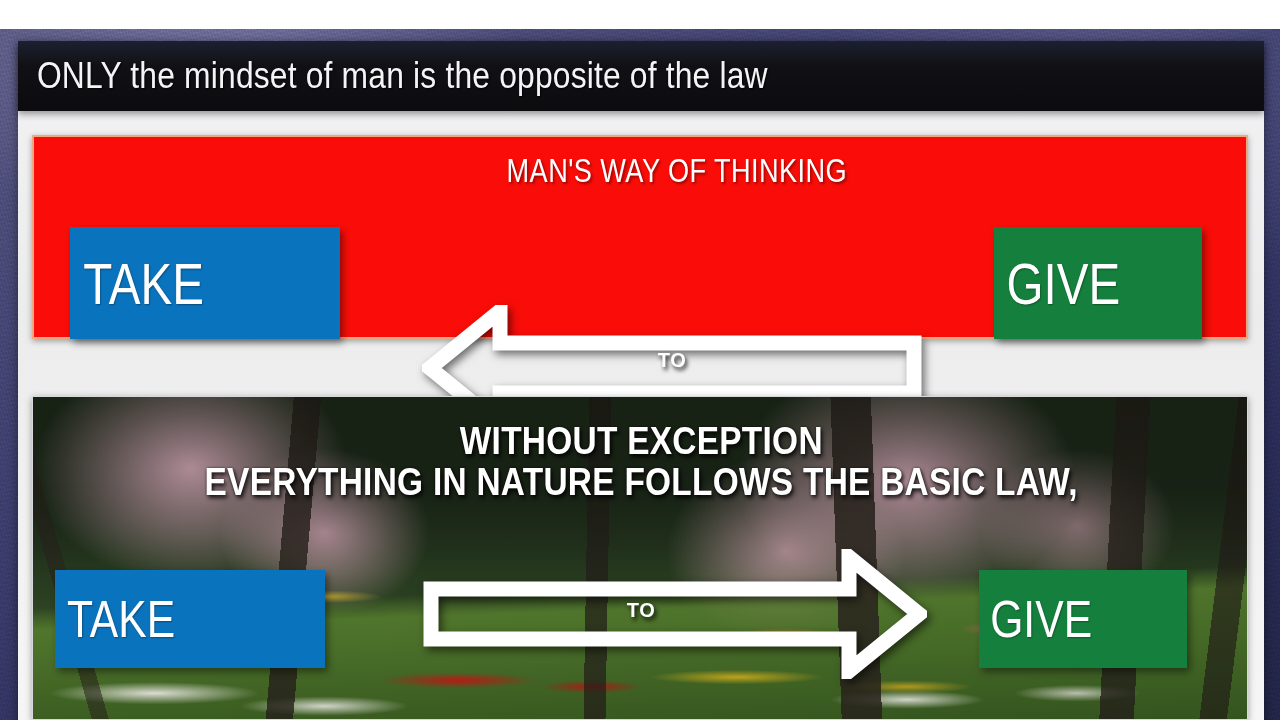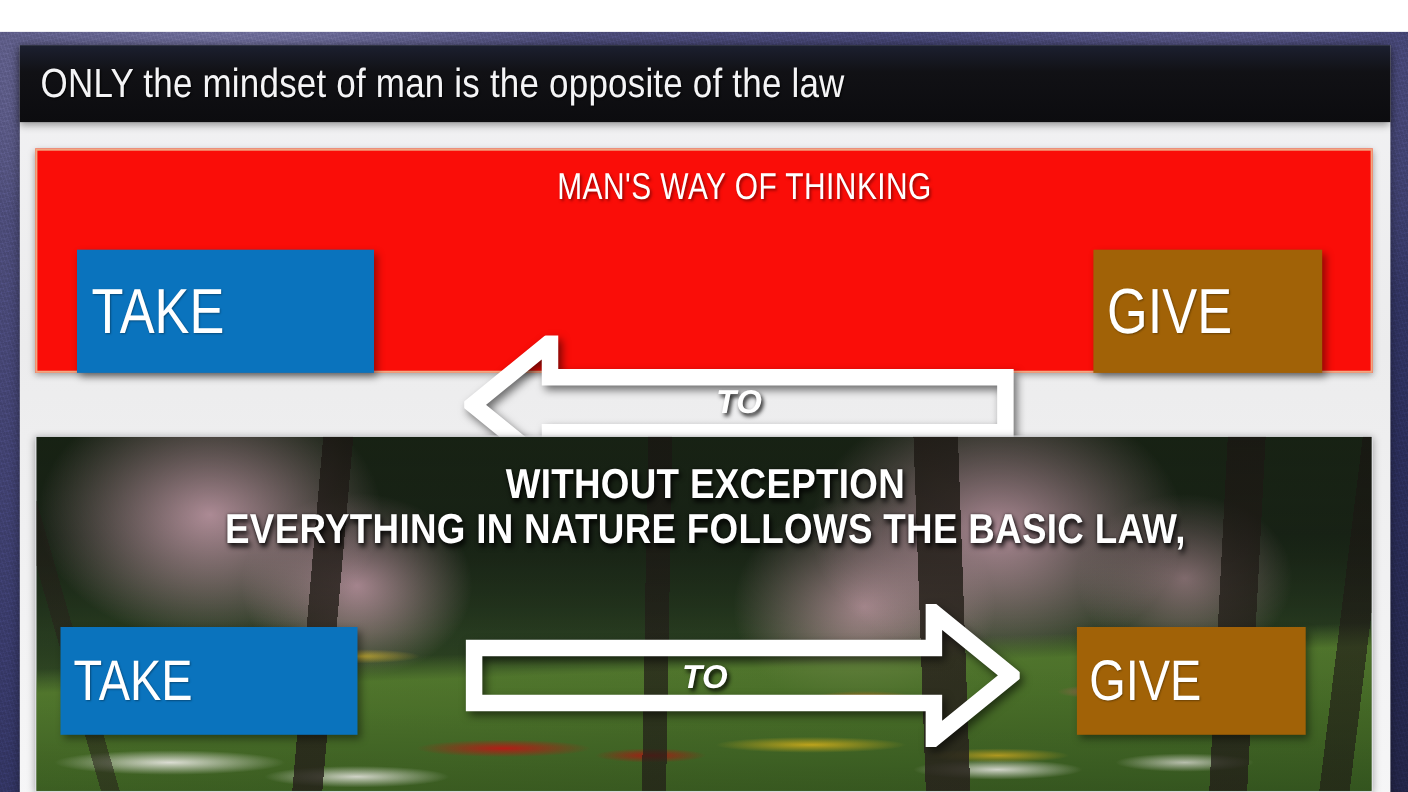--- a/index.html
+++ b/index.html
@@ -194,40 +194,39 @@
   }
   .pill-label {
     color: #ffffff;
     font-weight: 400;
     white-space: nowrap;
     text-shadow: 1px 1px 2px rgba(0,0,0,0.35);
     display: inline-block;
     transform: scaleX(0.82);
   }
   .pill-take { background: #0a73bd; }
-  .pill-give { background: #a16207; }
+  .pill-give { background: #15803d; }
 
   #take-top  { left: 36px;  top: 90px;  width: 270px; height: 112px; }
   #give-top  { left: 960px; top: 90px;  width: 208px; height: 112px; }
   #take-bot  { left: 22px;  top: 173px; width: 270px; height: 98px;  }
   #give-bot  { left: 946px; top: 173px; width: 208px; height: 98px;  }
   .pill-top .pill-label { font-size: 58px; }
   .pill-bot .pill-label { font-size: 52px; }
 
   
   .arrow-wrap { position: absolute; }
   .arrow-label {
     position: absolute;
     color: #ffffff;
-    font-size: 30px;
+    font-size: 20px;
     font-weight: 700;
     letter-spacing: 0.5px;
     text-shadow: 2px 3px 4px rgba(0,0,0,0.9);
     pointer-events: none;
-    font-style: italic;
   }
 
   #arrow-left-wrap  { left: 388px; top: 168px; width: 500px; height: 126px; }
   #arrow-right-wrap { left: 388px; top: 152px; width: 506px; height: 130px; }
   .arrow-svg { display: block; width: 100%; height: 100%;
     filter: drop-shadow(3px 4px 4px rgba(0,0,0,0.55)); }
   #arrow-left-label  { left: 0;  top: 44px; width: 500px; text-align: center; }
   #arrow-right-label { left: 0;  top: 50px; width: 440px; text-align: center; }
 </style>
 </head>

